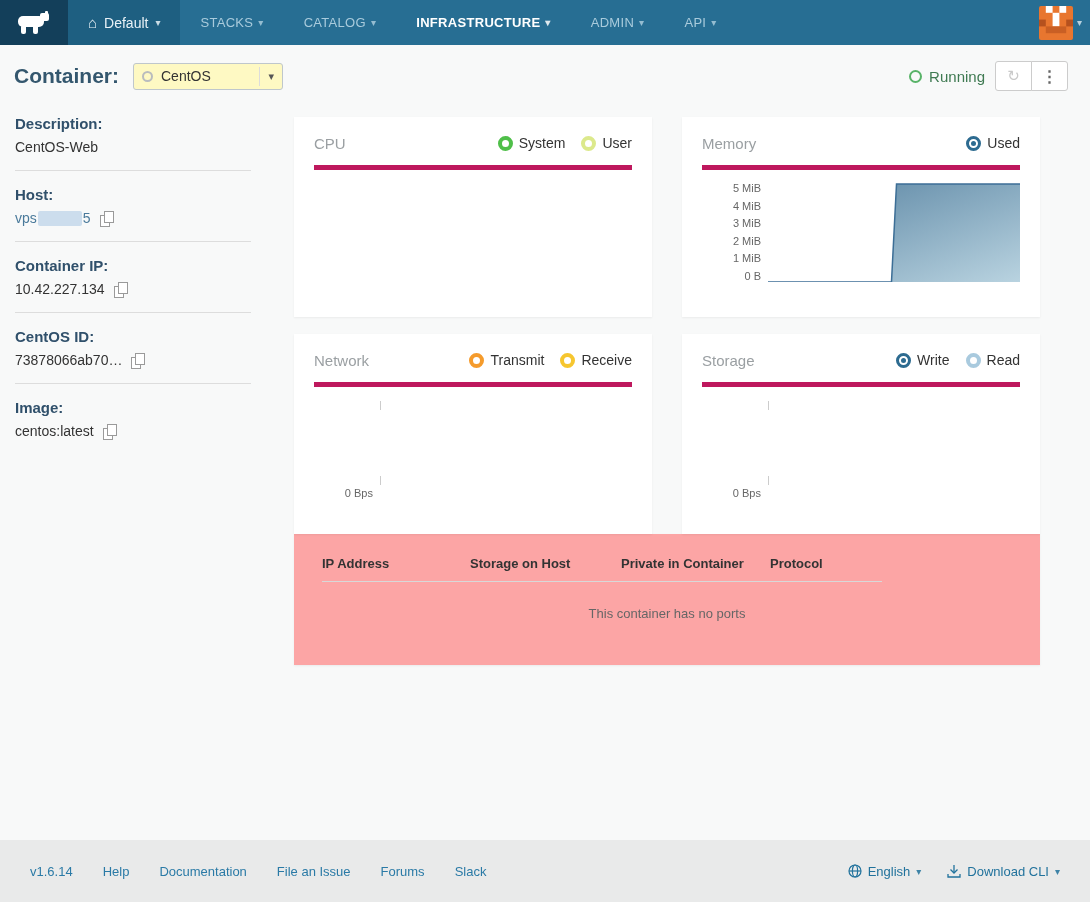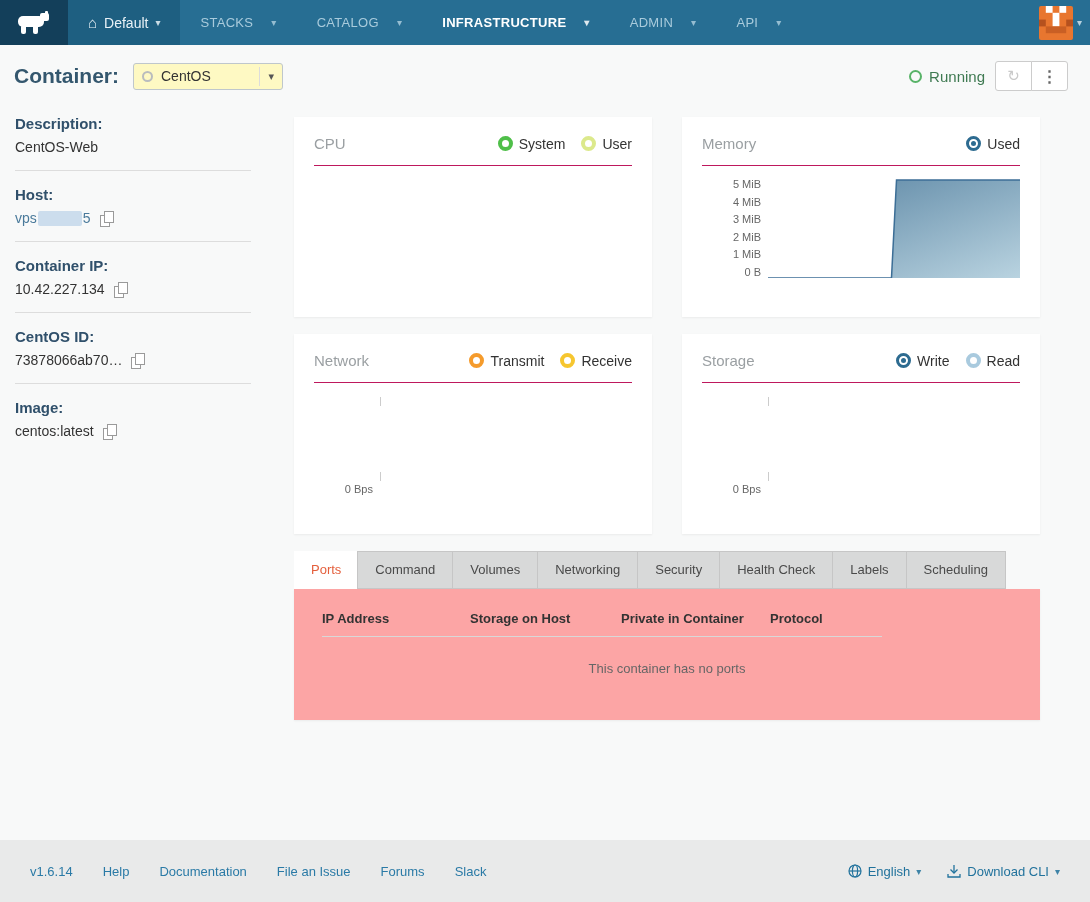--- a/index.html
+++ b/index.html
@@ -11,21 +11,21 @@
     display: flex; flex-direction: column;
     color: #333;
   }
 
   
   .navbar { height: 45px; background: #276e93; display: flex; align-items: center; flex-shrink: 0; }
   .logo-block { width: 68px; height: 45px; background: #133f5a; display:flex; align-items:center; justify-content:center; cursor:pointer; }
   .env-block { height: 45px; background: #1e5f81; display:flex; align-items:center; gap:7px; padding: 0 20px; color:#e9f2f7; font-size:14px; cursor:pointer; }
   .env-block .home { font-size: 15px; }
   .nav-menu { display:flex; gap: 40px; margin-left: 20px; align-items:center; }
-  .nav-item { color:#a9cbdc; font-size:13px; letter-spacing:.3px; cursor:pointer; display:flex; align-items:center; gap:18px;justify-content:center; }
+  .nav-item { color:#a9cbdc; font-size:13px; letter-spacing:.3px; cursor:pointer; display:flex; align-items:center; gap:5px;justify-content:center; }
   .nav-item.active { color:#ffffff; font-weight:bold; }
   .caret { font-size: 10px; opacity:.85; }
   .nav-right { margin-left:auto; display:flex; align-items:center; gap:4px; padding-right:8px; }
   .avatar { width:34px; height:34px; border-radius:2px; overflow:hidden; cursor:pointer; display:block; }
   .nav-right .caret { color:#cfe2ec; }
 
   
   .page-header { display:flex; align-items:center; padding: 16px 22px 12px 14px; }
   .page-title { font-size: 21px; font-weight: bold; color:#34576e; }
   .container-select { display:flex; align-items:center; height:27px; width:150px; border:1px solid #bfc7cc; border-radius:3px; background:#fef9c3; margin-left:14px; cursor:pointer; }
@@ -50,21 +50,21 @@
   .field-value.hostish { color:#4a7a9b; }
   .redacted { display:inline-block; width:44px; height:15px; background:#ccdded; border-radius:2px; margin:0 1px; }
   .divider { border:none; border-top:1px solid #ddd; margin: 15px 0; }
   .copy-icon { position:relative; display:inline-block; width:14px; height:15px; margin-left:9px; cursor:pointer; flex-shrink:0; }
   .copy-icon::before { content:""; position:absolute; left:0; top:4px; width:8px; height:10px; border:1px solid #9a9a9a; background:#fff; }
   .copy-icon::after { content:""; position:absolute; left:4px; top:0; width:8px; height:10px; border:1px solid #9a9a9a; background:#fff; }
 
   .main-col { flex:1; margin-left:43px; padding-top:14px; }
   .charts-grid { display:grid; grid-template-columns:1fr 1fr; gap:17px 30px; }
   .chart-card { background:#fff; height:200px; padding:18px 20px; box-shadow:0 1px 2px rgba(0,0,0,.06); }
-  .card-head { display:flex; align-items:center; border-bottom:1px solid #be185d; padding-bottom:13px; }
+  .card-head { display:flex; align-items:flex-start; border-bottom:5px solid #be185d; padding-bottom:13px; }
   .card-title { font-size:15px; color:#9a9fa2; }
   .legend { margin-left:auto; display:flex; gap:16px; align-items:center; }
   .legend-item { display:flex; align-items:center; gap:6px; font-size:14px; color:#333; cursor:pointer; }
   .radio { width:15px; height:15px; border:4px solid #999; border-radius:50%; background:#fff; flex-shrink:0; display:flex; align-items:center; justify-content:center; }
   .radio.has-dot { border-width:3px; }
   .radio .dot { width:5px; height:5px; border-radius:50%; }
   .plot-row { display:flex; margin-top:12px; height:100px; }
   .ticks { width:66px; display:flex; flex-direction:column; justify-content:space-between; align-items:flex-end; padding-right:7px; font-size:11px; color:#666; flex-shrink:0; }
   .ticks.bottom-only { justify-content:flex-end; padding-bottom:0; }
   .plot { flex:1; position:relative; }
@@ -315,30 +315,20 @@
           </div>
           <div class="plot-row">
             <div class="ticks bottom-only">
               <span>0 Bps</span>
             </div>
             <div class="plot tickmarks"></div>
           </div>
         </div>
       </div>
 
-      <div class="tabs">
-        <div class="tab active">Ports</div>
-        <div class="tab">Command</div>
-        <div class="tab">Volumes</div>
-        <div class="tab">Networking</div>
-        <div class="tab">Security</div>
-        <div class="tab">Health Check</div>
-        <div class="tab">Labels</div>
-        <div class="tab">Scheduling</div>
-      </div>
 
       <div class="tab-panel">
         <table class="ports">
           <thead>
             <tr>
               <th style="width:148px">IP Address</th>
               <th style="width:151px">Storage on Host</th>
               <th style="width:149px">Private in Container</th>
               <th>Protocol</th>
             </tr>

